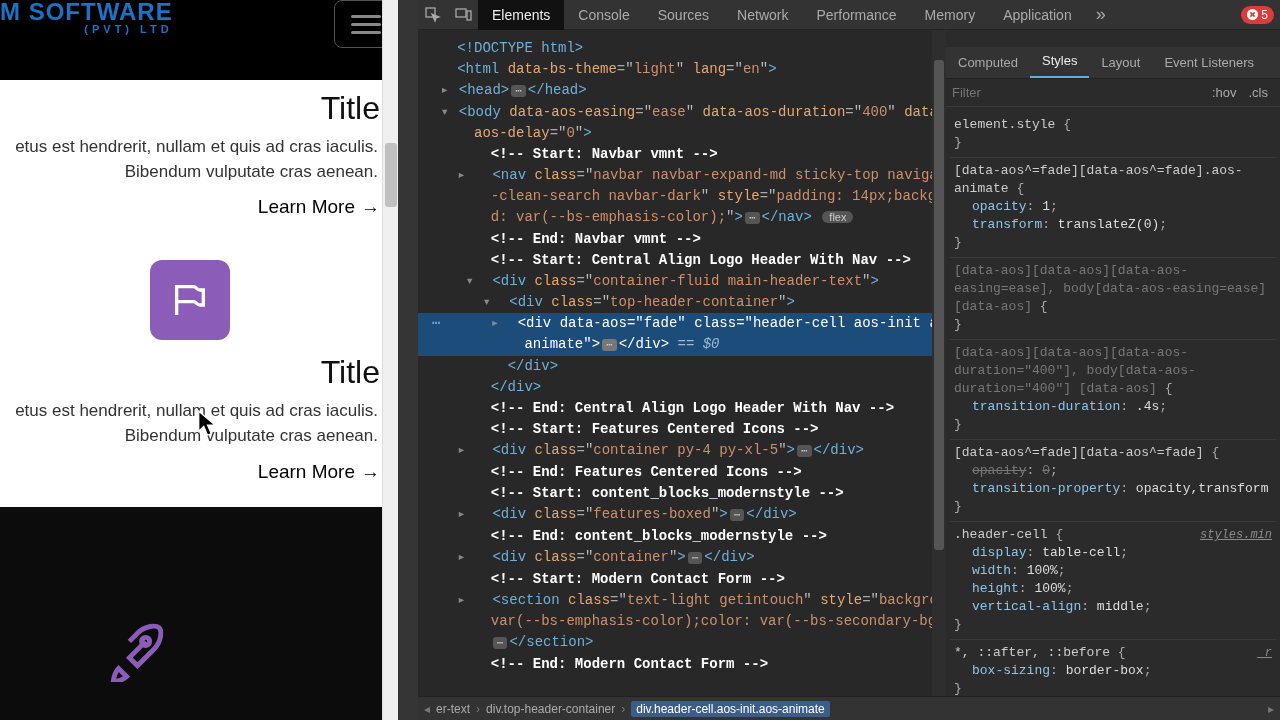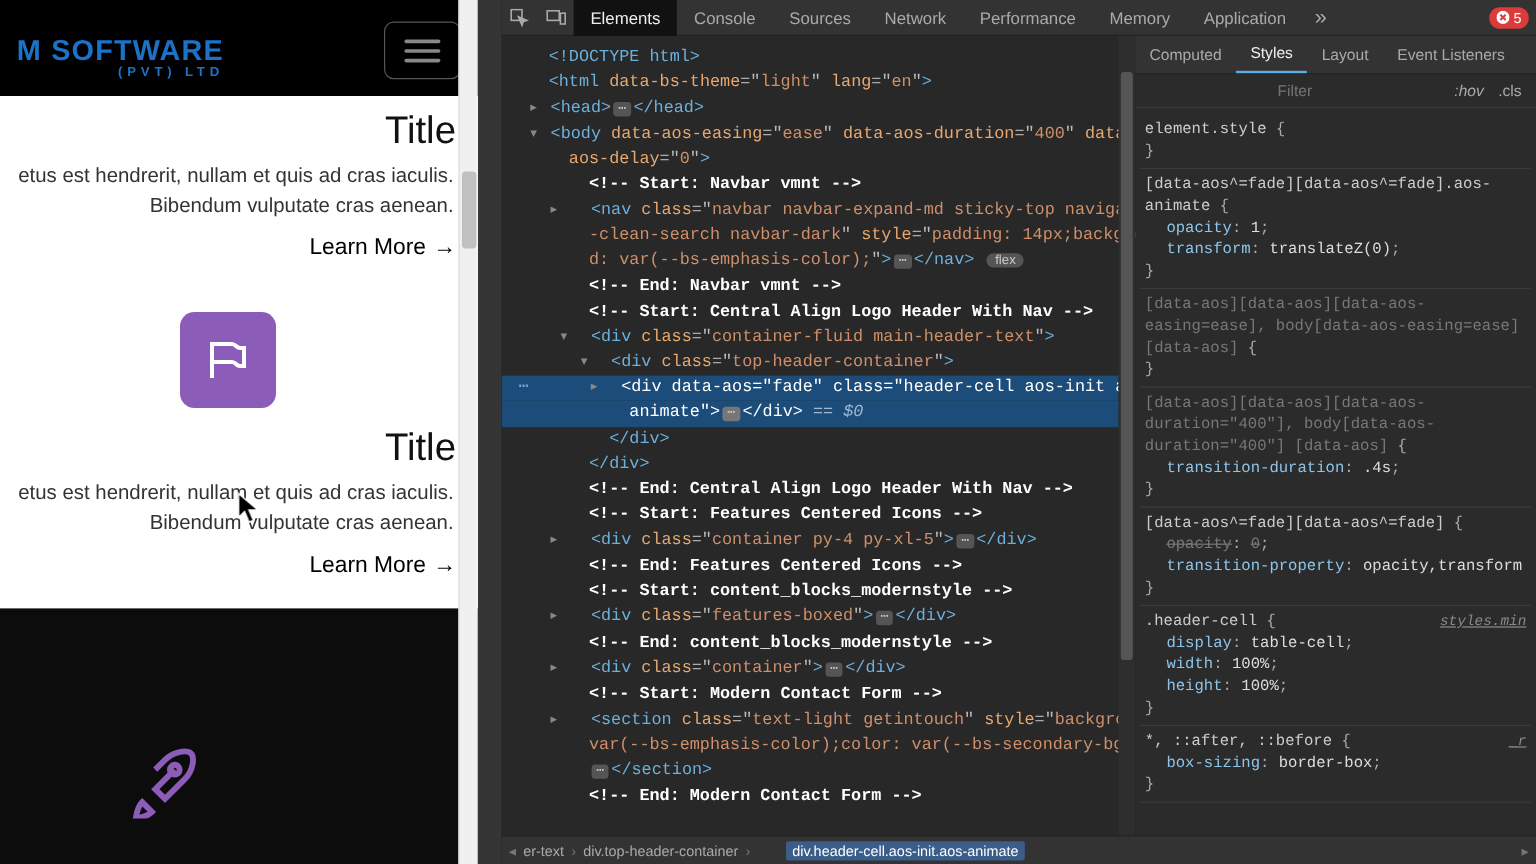--- a/index.html
+++ b/index.html
@@ -29,25 +29,24 @@
 }
 .left-pane-scrollbar .thumb {
   position: absolute;
   top: 143px; left: 2px;
   width: 12px; height: 64px;
   background: #c0c0c0;
   border-radius: 3px;
 }
 .navbar {
   background: #000;
-  padding: 14px;
   height: 80px;
   display: flex;
   justify-content: space-between;
-  align-items: flex-end;
+  align-items: flex-start;
 }
 .logo {
   color: #1a73c9;
   font-weight: 800;
   line-height: 1;
 }
 .logo .top { font-size: 24px; letter-spacing: 1px; }
 .logo .sub { font-size: 11px; letter-spacing: 4px; text-align: right; color: #1a73c9;}
 .hamburger {
   border: 1px solid #555;
@@ -176,54 +175,55 @@
 .breadcrumb-bottom {
   height: 24px;
   background: #333;
   color: #aaa;
   font-size: 12px;
   display:flex; align-items:center;
   gap: 6px;
   padding: 0 6px;
   border-top: 1px solid #222;
 }
-.breadcrumb-bottom .selcrumb { color:#fff; background:#3a5d8a; padding: 1px 5px; border-radius:2px;margin-left:24px;}
+.breadcrumb-bottom .selcrumb { color:#fff; background:#3a5d8a; padding: 1px 5px; border-radius:2px;}
 .breadcrumb-bottom .chev{ color:#777;}
 
 .styles-panel {
   flex: 1;
   background: #2b2b2b;
   display:flex; flex-direction:column;
   font-family: Consolas, "Courier New", monospace;
   font-size: 13px;
   line-height: 18px;
 }
 .styles-tabs {
   height: 32px;
   background: #333;
   display:flex; align-items:flex-end;
   gap:0;
   border-bottom:1px solid #222;
   font-family: -apple-system, sans-serif;
+  margin-top: 17px;
 }
 .styles-tabs .stab{ padding: 6px 12px; color:#aaa; cursor:pointer;}
 .styles-tabs .stab.active{ color:#eee; border-bottom: 2px solid #5daee0;}
 .filter-row{
   height: 28px;
   border-bottom: 1px solid #3a3a3a;
   display:flex; align-items:center;
   padding: 0 6px;
   font-family: -apple-system, sans-serif;
 }
 .filter-row input{
   background: transparent; border:none;
   color:#fef9c3; font-size: 13px;
-  flex:1; outline:none;text-align:center;
-}
-.filter-row .hov{ color:#aaa; padding:0 6px; font-style:italic;}
+  flex:1; outline:none;
+}
+.filter-row .hov{ color:#aaa; padding:0 6px; }
 .filter-row .cls{ color:#aaa; padding:0 6px;}
 .styles-body { flex:1; overflow:auto; padding: 6px 4px;}
 .rule { border-bottom: 1px solid #3a3a3a; padding: 3px 4px 5px 4px; margin-bottom: 1px;}
 .rule.dim .sel-text{ color:#777;}
 .sel-text{ color:#ccc; }
 .brace{ color:#aaa; }
 .prop-line{ padding-left: 18px;}
 .prop-name{ color:#8dc5ea;}
 .prop-name.strike{ text-decoration: line-through; color: #777;}
 .prop-val{ color:#ddd;}
@@ -404,20 +404,21 @@
           <div class="prop-line"><span class="prop-name">transition-property</span><span class="colon">: </span><span class="prop-val">opacity,transform</span></div>
           <span class="brace">}</span>
         </div>
 
         <div class="rule">
           <span class="src-link">styles.min</span>
           <span class="sel-text">.header-cell</span> <span class="brace">{</span><br>
           <div class="prop-line"><span class="prop-name">display</span><span class="colon">: </span><span class="prop-val">table-cell</span><span class="semi">;</span></div>
           <div class="prop-line"><span class="prop-name">width</span><span class="colon">: </span><span class="prop-val">100%</span><span class="semi">;</span></div>
           <div class="prop-line"><span class="prop-name">height</span><span class="colon">: </span><span class="prop-val">100%</span><span class="semi">;</span></div>
+          <div class="prop-line"><span class="prop-name">vertical-align</span><span class="colon">: </span><span class="prop-val">middle</span><span class="semi">;</span></div>
           <span class="brace">}</span>
         </div>
 
         <div class="rule">
           <span class="src-link">_r</span>
           <span class="sel-text">*, ::after, ::before</span> <span class="brace">{</span><br>
           <div class="prop-line"><span class="prop-name">box-sizing</span><span class="colon">: </span><span class="prop-val">border-box</span><span class="semi">;</span></div>
           <span class="brace">}</span>
         </div>
 

